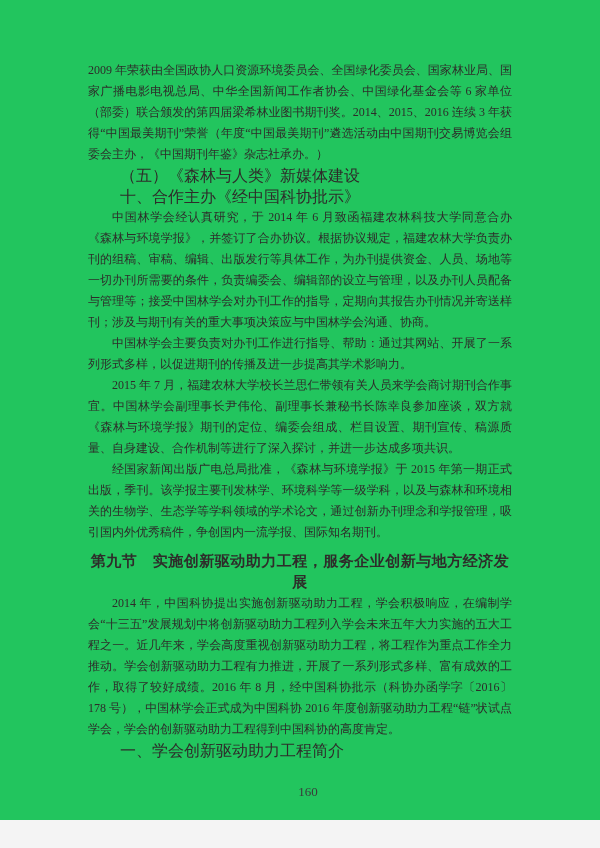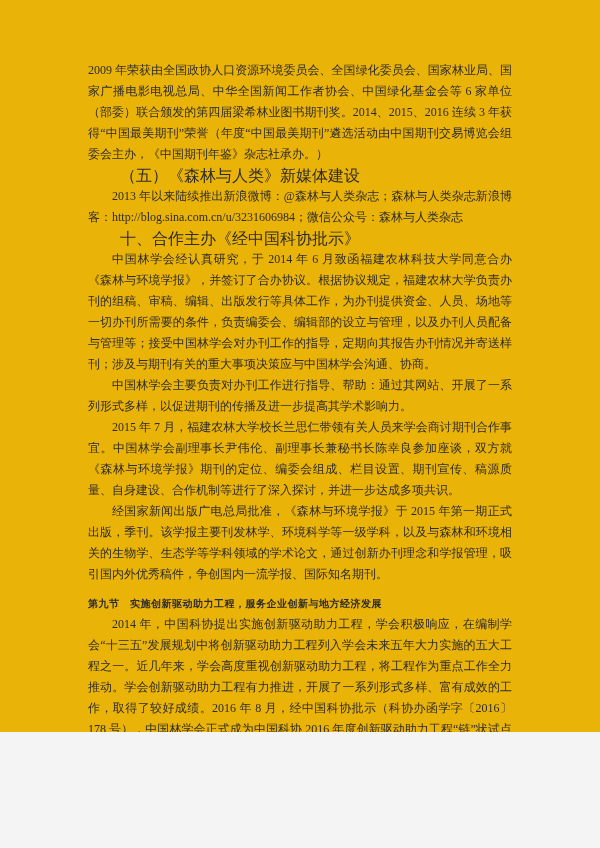--- a/index.html
+++ b/index.html
@@ -4,23 +4,23 @@
 <style>
   html, body {
     margin: 0;
     padding: 0;
     background: #f4f4f4;
     font-family: "Liberation Serif", "DejaVu Serif", serif;
   }
   .page {
     position: relative;
     width: 600px;
-    height: 732px;
+    height: 820px;
     margin: 0 auto;
-    background: #eab308;
+    background: #22c55e;
     overflow: hidden;
     box-sizing: border-box;
     padding-left: 16px;
   }
   .content {
     position: absolute;
     left: 88px;
     top: 60px;
     width: 424px;
     color: #2e2c2a;
@@ -38,43 +38,42 @@
   }
   .subheading {
     margin: 0;
     text-indent: 2em;
     font-weight: normal;
     font-size: 16px;
   }
   .section-heading {
     margin: 8px 0 0 0;
     text-indent: 0;
-    text-align: left;
+    text-align: center;
     font-weight: bold;
-    font-size: 10px;
+    font-size: 15px;
     letter-spacing: 0.5px;
   }
   .page-number {
     position: absolute;
     top: 784px;
     left: 8px;
     width: 100%;
     text-align: center;
     font-size: 13px;
     color: #3a3a3a;
   }
 </style>
 </head>
 <body>
 
 <div class="page">
   <div class="content">
     <p class="blk no-indent">2009 年荣获由全国政协人口资源环境委员会、全国绿化委员会、国家林业局、国家广播电影电视总局、中华全国新闻工作者协会、中国绿化基金会等 6 家单位（部委）联合颁发的第四届梁希林业图书期刊奖。2014、2015、2016 连续 3 年获得“中国最美期刊”荣誉（年度“中国最美期刊”遴选活动由中国期刊交易博览会组委会主办，《中国期刊年鉴》杂志社承办。）</p>
     <p class="subheading">（五）《森林与人类》新媒体建设</p>
-    <p class="blk">2013 年以来陆续推出新浪微博：@森林与人类杂志；森林与人类杂志新浪博客：http://blog.sina.com.cn/u/3231606984；微信公众号：森林与人类杂志</p>
     <p class="subheading">十、合作主办《经中国科协批示》</p>
     <p class="blk">中国林学会经认真研究，于 2014 年 6 月致函福建农林科技大学同意合办《森林与环境学报》，并签订了合办协议。根据协议规定，福建农林大学负责办刊的组稿、审稿、编辑、出版发行等具体工作，为办刊提供资金、人员、场地等一切办刊所需要的条件，负责编委会、编辑部的设立与管理，以及办刊人员配备与管理等；接受中国林学会对办刊工作的指导，定期向其报告办刊情况并寄送样刊；涉及与期刊有关的重大事项决策应与中国林学会沟通、协商。</p>
     <p class="blk">中国林学会主要负责对办刊工作进行指导、帮助：通过其网站、开展了一系列形式多样，以促进期刊的传播及进一步提高其学术影响力。</p>
     <p class="blk">2015 年 7 月，福建农林大学校长兰思仁带领有关人员来学会商讨期刊合作事宜。中国林学会副理事长尹伟伦、副理事长兼秘书长陈幸良参加座谈，双方就《森林与环境学报》期刊的定位、编委会组成、栏目设置、期刊宣传、稿源质量、自身建设、合作机制等进行了深入探讨，并进一步达成多项共识。</p>
     <p class="blk">经国家新闻出版广电总局批准，《森林与环境学报》于 2015 年第一期正式出版，季刊。该学报主要刊发林学、环境科学等一级学科，以及与森林和环境相关的生物学、生态学等学科领域的学术论文，通过创新办刊理念和学报管理，吸引国内外优秀稿件，争创国内一流学报、国际知名期刊。</p>
     <p class="section-heading">第九节　实施创新驱动助力工程，服务企业创新与地方经济发展</p>
     <p class="blk">2014 年，中国科协提出实施创新驱动助力工程，学会积极响应，在编制学会“十三五”发展规划中将创新驱动助力工程列入学会未来五年大力实施的五大工程之一。近几年来，学会高度重视创新驱动助力工程，将工程作为重点工作全力推动。学会创新驱动助力工程有力推进，开展了一系列形式多样、富有成效的工作，取得了较好成绩。2016 年 8 月，经中国科协批示（科协办函学字〔2016〕178 号），中国林学会正式成为中国科协 2016 年度创新驱动助力工程“链”状试点学会，学会的创新驱动助力工程得到中国科协的高度肯定。</p>
     <p class="subheading">一、学会创新驱动助力工程简介</p>
 
   </div>

